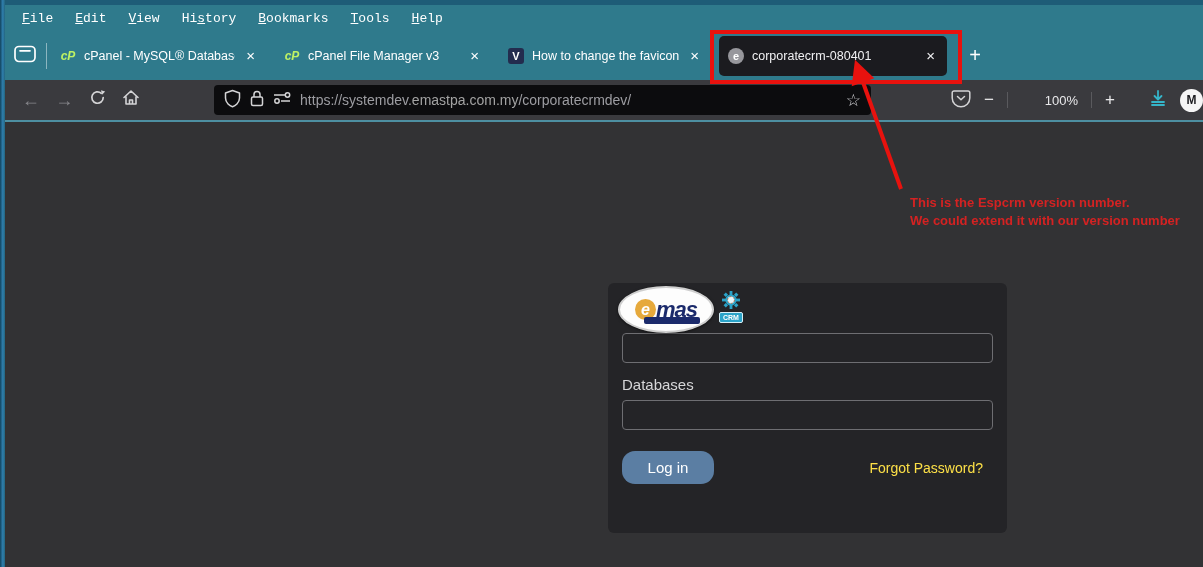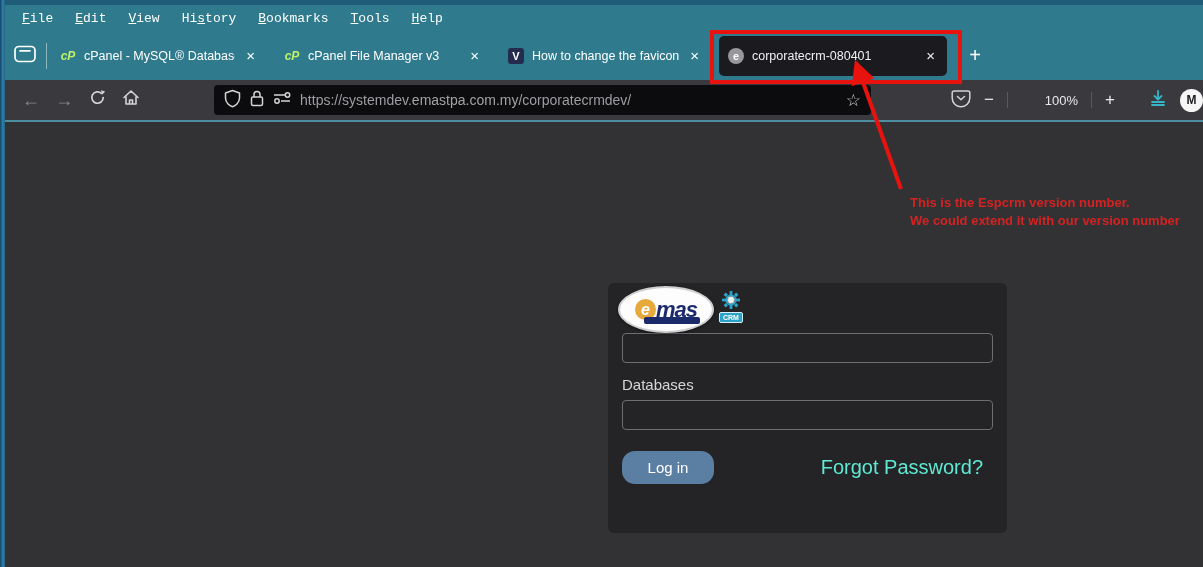--- a/index.html
+++ b/index.html
@@ -85,21 +85,21 @@
   .field-label { display:block; color:#d6d6d8; font-size:15px; margin-top:13px;
     margin-bottom:7px; }
   .field-input { width:100%; height:30px; background:transparent;
     border:1px solid #6e6e72; border-radius:4px; color:#eee; padding:0 8px;
     font-size:14px; font-family:"Liberation Sans",sans-serif; }
   .actions { display:flex; align-items:center; justify-content:space-between;
     margin-top:21px; }
   .login-btn { background:#5b7ea3; color:#fff; border:none; border-radius:13px;
     width:92px; height:33px; font-size:15px; font-family:"Liberation Sans",sans-serif;
     cursor:pointer; }
-  .forgot { color:#5eead4; font-size:20px; text-decoration:none; margin-right:10px; }
+  .forgot { color:#fde047; font-size:14px; text-decoration:none; margin-right:10px; }
 
   
   .red-rect { position:absolute; left:710px; top:30px; width:252px; height:54px;
     border:4px solid #e8120e; z-index:70; pointer-events:none; }
   svg.overlay { position:absolute; left:0; top:0; width:1203px; height:567px;
     z-index:69; pointer-events:none; }
   .ann-text { position:absolute; left:910px; top:194px; color:#d42222;
     font-weight:bold; font-size:13px; line-height:18px; z-index:70;
     white-space:nowrap; }
 </style>

